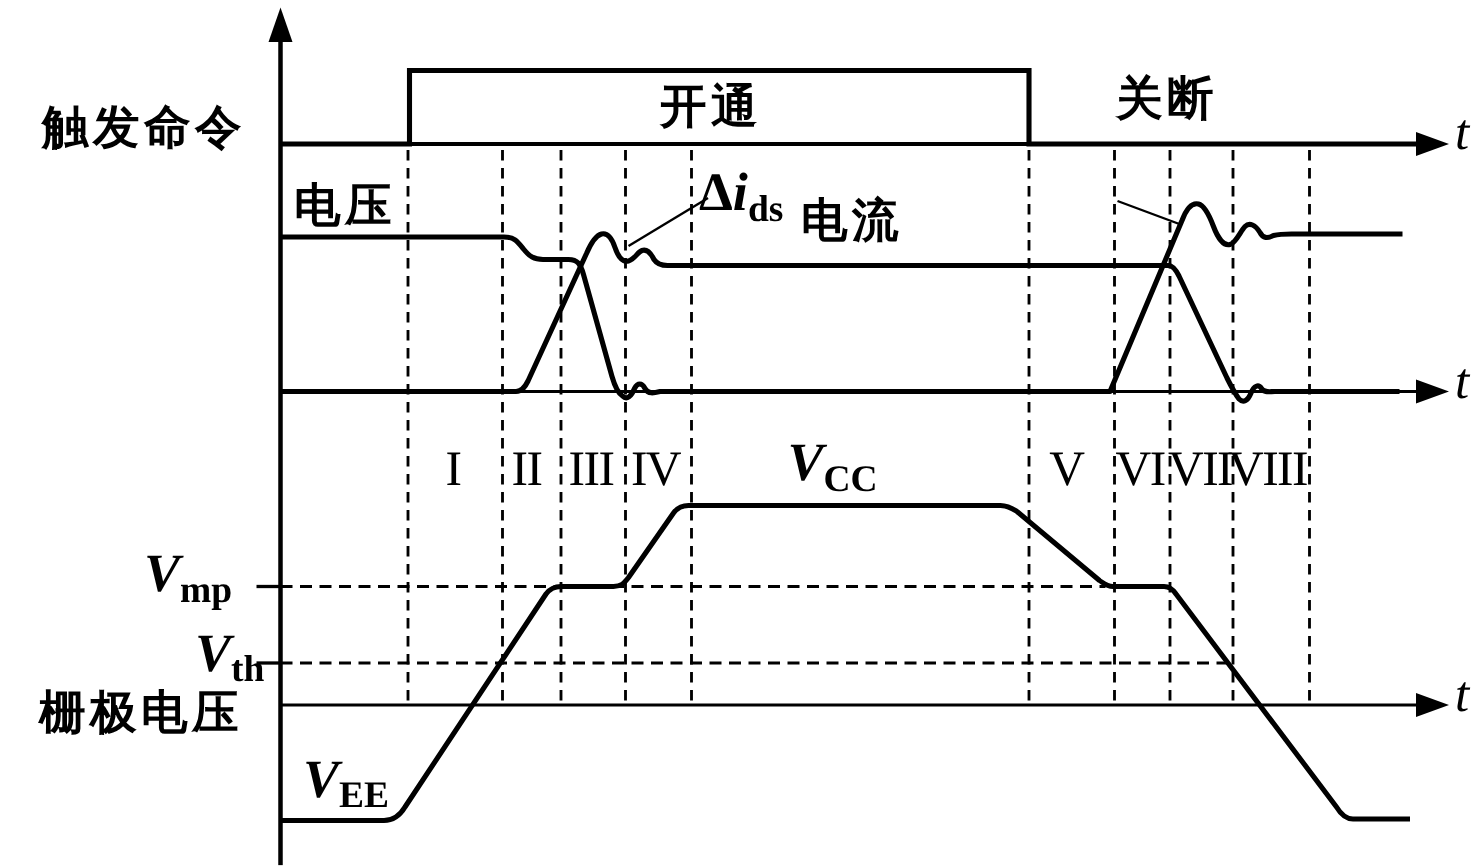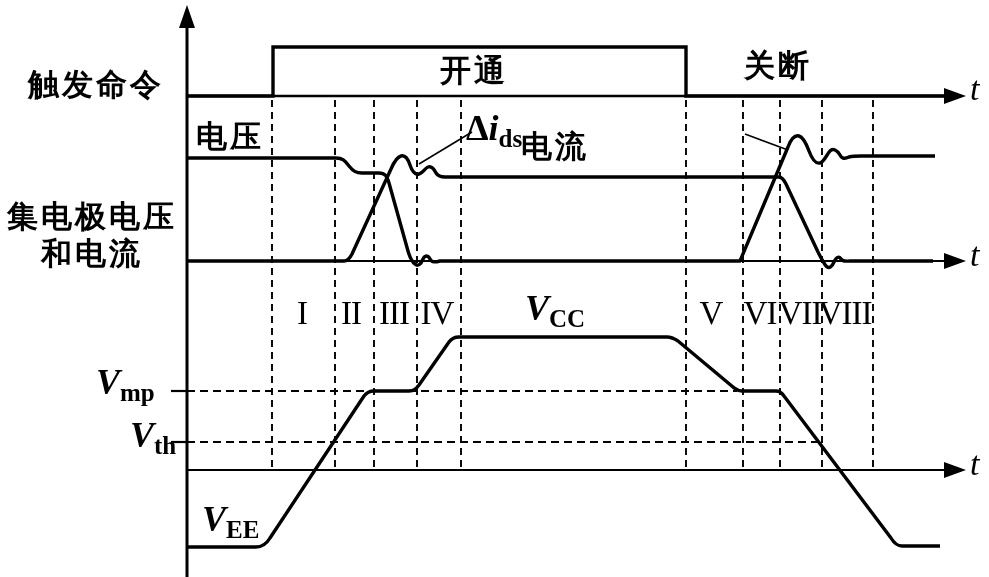--- a/index.html
+++ b/index.html
@@ -112,32 +112,29 @@
              C780 391, 782 393, 784 396
              L891 538
              C894 543, 897 546, 902 546
              H940" fill="none" stroke="#000" stroke-width="3.4" stroke-linejoin="round"></path>
 
     <line x1="472" y1="132" x2="419" y2="164" stroke="#000" stroke-width="1.6"></line>
     <line x1="745" y1="134" x2="788" y2="150" stroke="#000" stroke-width="1.6"></line>
   </svg>
 
   <div class="lbl cjk" style="left:28px;top:69px;">触发命令</div>
-  <div class="lbl cjk twoLine" style="top:198px;">
-    <div>集电极电压</div>
-    <div>和电流</div>
-  </div>
+  <div class="lbl cjk" style="left:26px;top:459px;">栅极电压</div>
 
   <div class="lbl cjk ctr" style="left:474px;top:55px;">开通</div>
   <div class="lbl cjk ctr" style="left:778px;top:38px;margin-top:12px;">关断</div>
   <div class="lbl tlab" style="left:970px;top:72px;">t</div>
 
   <div class="lbl cjk" style="left:196px;top:121px;">电压</div>
   <div class="lbl var" style="left:466px;top:110px;"><span>Δ</span><span class="it">i</span><sub>ds</sub></div>
-  <div class="lbl cjk" style="left:521px;top:131px;">电流</div>
+  <div class="lbl cjk" style="left:534px;top:131px;">电流</div>
   <div class="lbl tlab" style="left:970px;top:238px;">t</div>
 
   <div class="lbl roman" style="left:302px;top:297px;">I</div>
   <div class="lbl roman" style="left:351px;top:297px;text-align:center;">II</div>
   <div class="lbl roman" style="left:394px;top:297px;text-align:center;">III</div>
   <div class="lbl roman" style="left:437px;top:297px;">IV</div>
   <div class="lbl roman" style="left:711px;top:297px;">V</div>
   <div class="lbl roman" style="left:760px;top:297px;">VI</div>
   <div class="lbl roman" style="left:800px;top:297px;">VII</div>
   <div class="lbl roman" style="left:845px;top:297px;">VIII</div>

